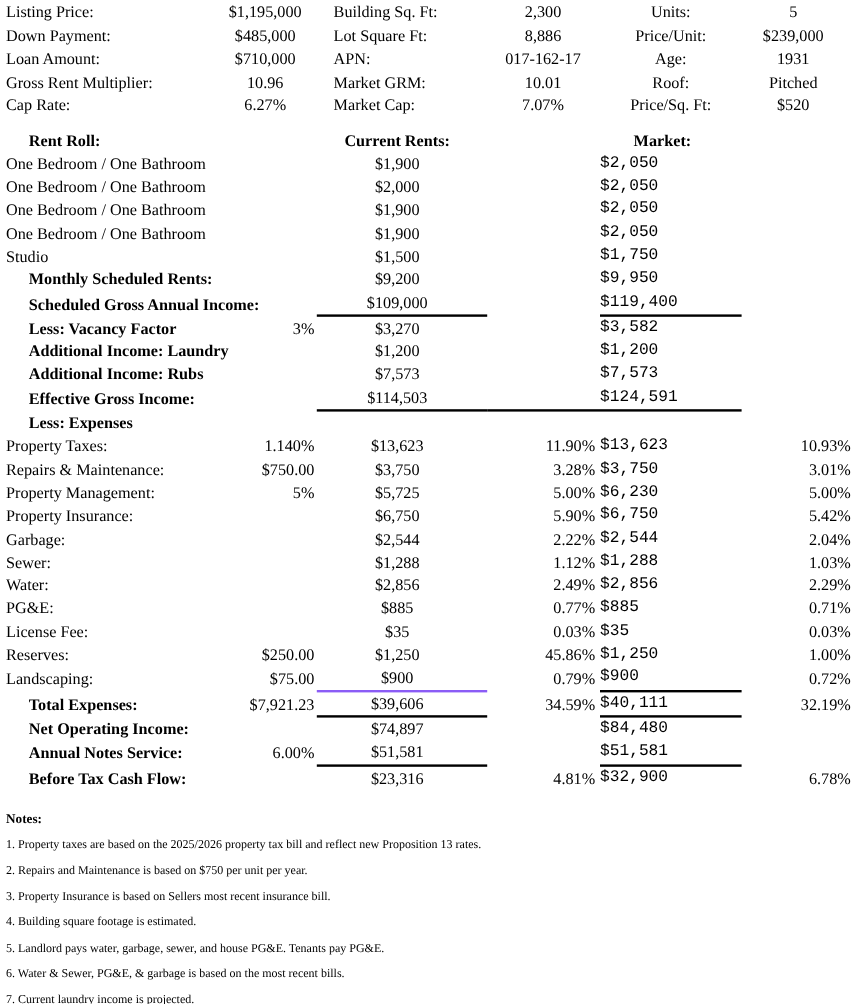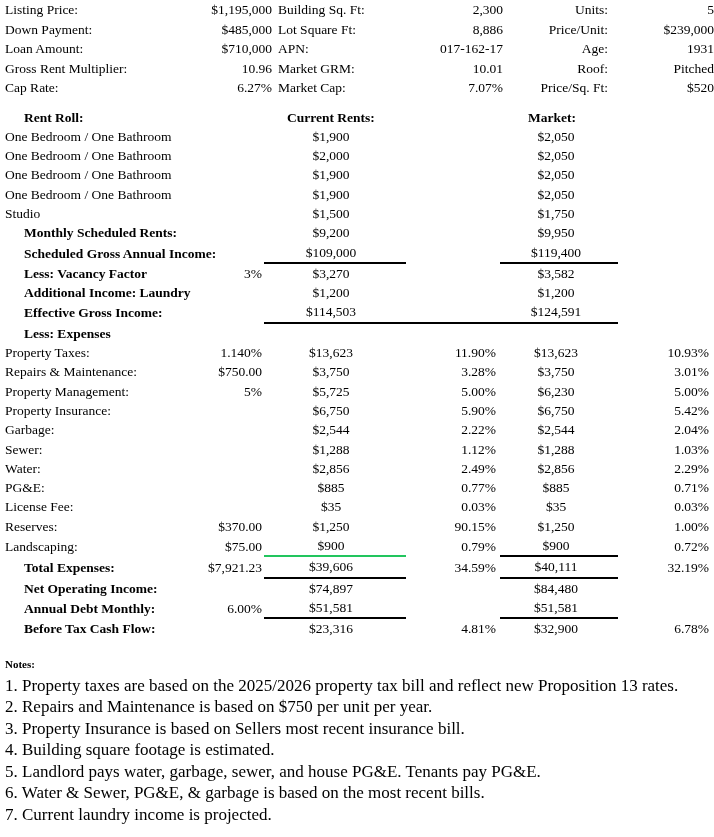--- a/index.html
+++ b/index.html
@@ -31,56 +31,56 @@
     padding: 0;
     vertical-align: bottom;
     white-space: nowrap;
     line-height: 19.3px;
     height: 19.3px;
     font-size: 13.5px;
   }
   
   .hdr td { line-height: 19.5px; height: 19.5px; }
   .hdr .lbl  { text-align: left; padding-left: 5px; }
-  .hdr .val  { text-align: right; }
+  .hdr .val  { text-align: center; }
   .hdr .lbl2 { text-align: left; padding-left: 6px; }
-  .hdr .lbl3 { text-align: right; padding-left: 7px; }
+  .hdr .lbl3 { text-align: center; padding-left: 7px; }
 
   
   .grid td { line-height: 19.3px; height: 19.3px; }
   .c-label { text-align: left; padding-left: 5px; }
   .c-rate  { text-align: right; padding-right: 2px; }
   .c-cur   { text-align: center; padding-right: 8px; }
   .c-curpct{ text-align: right; padding-right: 4px; }
-  .c-mkt   { text-align: center; padding-right: 6px; }
+  .c-mkt   { text-align: left; padding-right: 6px; font-family: Liberation Mono, monospace; }
   .c-mktpct{ text-align: right; padding-right: 5px; }
 
   .bold { font-weight: bold; padding-left: 24px; }
 
   
-  .rule-top-cur   { border-top: 2px solid #22c55e; }
+  .rule-top-cur   { border-top: 2px solid #8b5cf6; }
   .rule-bot-cur   { border-bottom: 2px solid #000; margin-top: 40px; }
   .rule-top-mkt   { border-top: 2px solid #000; }
   .rule-bot-mkt   { border-bottom: 2px solid #000; }
   .rule-bot-wide  { border-bottom: 2.4px solid #000; }
 
   .spacer td { height: 10px; line-height: 10px; }
 
   
   .notes {
     padding-left: 5px;
     padding-top: 14px;
   }
   .notes-title {
     font-weight: bold;
     font-size: 11px;
     line-height: 22px;
   }
   .note-line {
-    font-size: 17px;
+    font-size: 10px;
     line-height: 21.5px;
     white-space: nowrap;
   }
 </style>
 </head>
 <body>
 
 <div class="sheet">
 
   <table class="hdr">
@@ -235,20 +235,28 @@
 
       <tr>
         <td class="c-label bold">Additional Income: Laundry</td>
         <td></td>
         <td class="c-cur">$1,200</td>
         <td></td>
         <td class="c-mkt">$1,200</td>
         <td></td>
       </tr>
 
+      <tr>
+        <td class="c-label bold">Additional Income: Rubs</td>
+        <td></td>
+        <td class="c-cur">$7,573</td>
+        <td></td>
+        <td class="c-mkt">$7,573</td>
+        <td></td>
+      </tr>
 
       <tr>
         <td class="c-label bold">Effective Gross Income:</td>
         <td></td>
         <td class="c-cur rule-bot-wide">$114,503</td>
         <td class="rule-bot-wide"></td>
         <td class="c-mkt rule-bot-wide">$124,591</td>
         <td></td>
       </tr>
 
@@ -328,23 +336,23 @@
       <tr>
         <td class="c-label">License Fee:</td>
         <td class="c-rate"></td>
         <td class="c-cur">$35</td>
         <td class="c-curpct">0.03%</td>
         <td class="c-mkt">$35</td>
         <td class="c-mktpct">0.03%</td>
       </tr>
       <tr>
         <td class="c-label">Reserves:</td>
-        <td class="c-rate">$370.00</td>
+        <td class="c-rate">$250.00</td>
         <td class="c-cur">$1,250</td>
-        <td class="c-curpct">90.15%</td>
+        <td class="c-curpct">45.86%</td>
         <td class="c-mkt">$1,250</td>
         <td class="c-mktpct">1.00%</td>
       </tr>
       <tr>
         <td class="c-label">Landscaping:</td>
         <td class="c-rate">$75.00</td>
         <td class="c-cur">$900</td>
         <td class="c-curpct">0.79%</td>
         <td class="c-mkt">$900</td>
         <td class="c-mktpct">0.72%</td>
@@ -362,21 +370,21 @@
       <tr>
         <td class="c-label bold">Net Operating Income:</td>
         <td class="c-rate"></td>
         <td class="c-cur">$74,897</td>
         <td></td>
         <td class="c-mkt">$84,480</td>
         <td></td>
       </tr>
 
       <tr>
-        <td class="c-label bold">Annual Debt Monthly:</td>
+        <td class="c-label bold">Annual Notes Service:</td>
         <td class="c-rate">6.00%</td>
         <td class="c-cur rule-bot-cur">$51,581</td>
         <td></td>
         <td class="c-mkt rule-bot-mkt">$51,581</td>
         <td></td>
       </tr>
 
       <tr>
         <td class="c-label bold">Before Tax Cash Flow:</td>
         <td></td>

